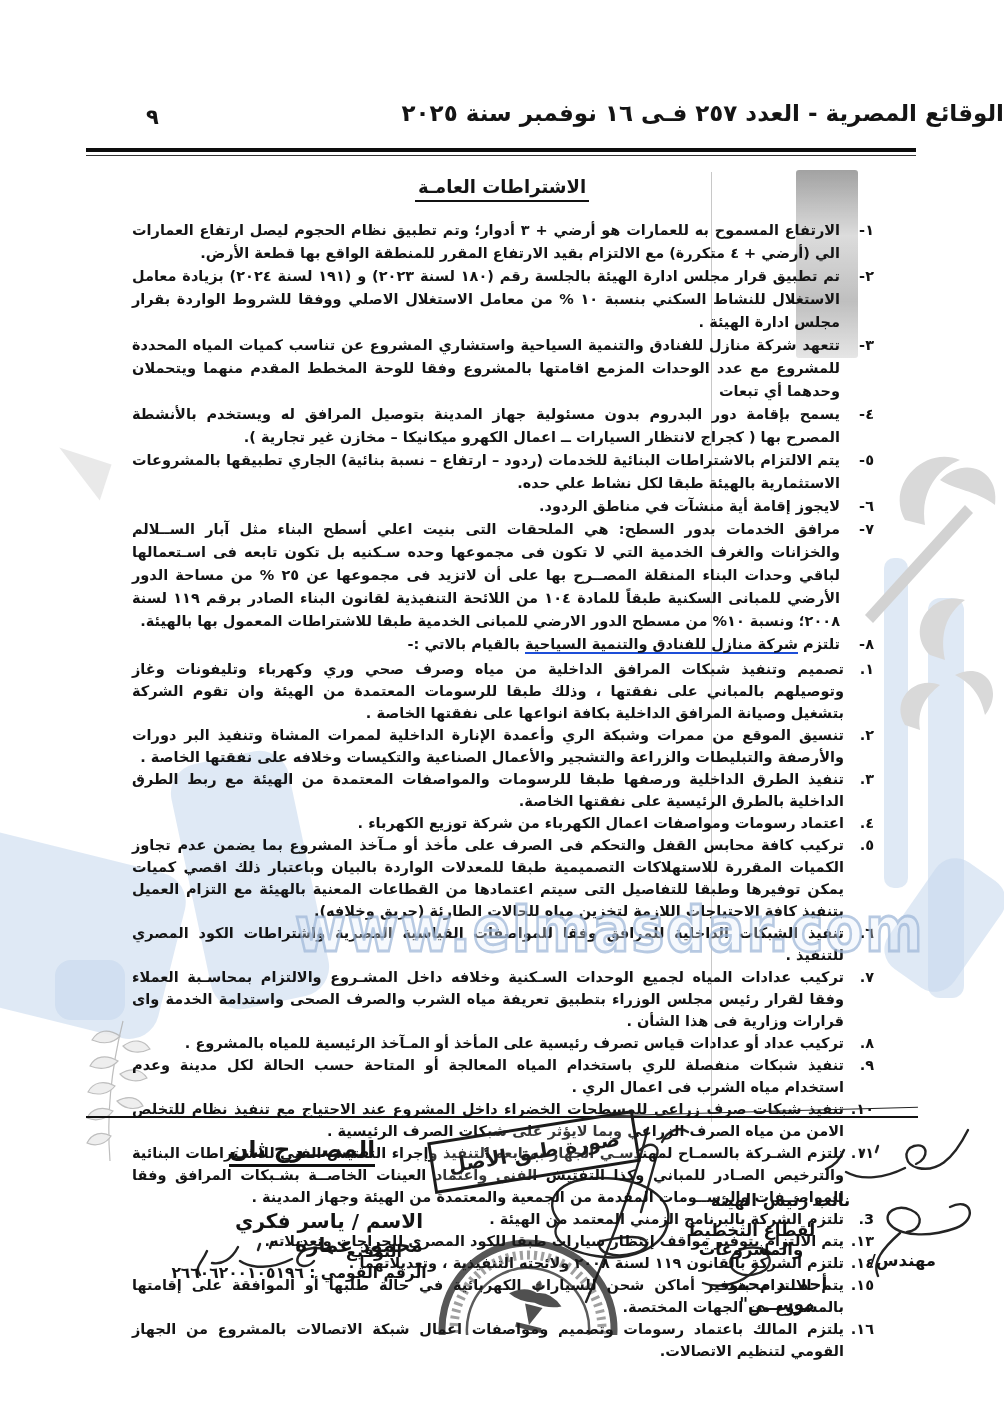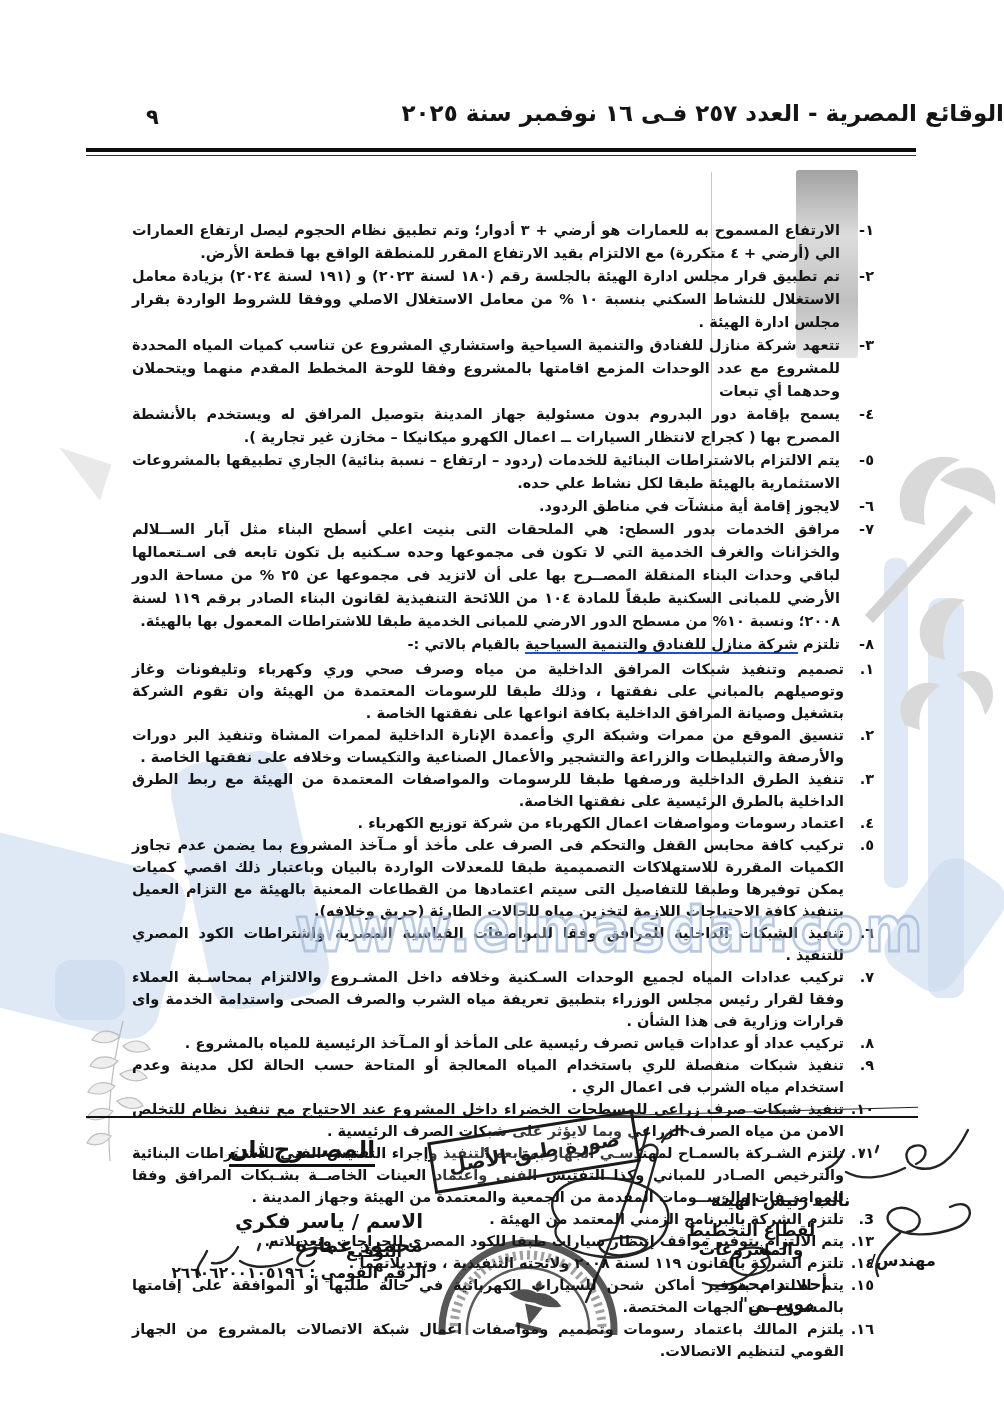--- a/index.html
+++ b/index.html
@@ -97,20 +97,23 @@
       <path d="M55,30 C66,22 76,24 82,33 C72,38 61,37 55,30 Z"></path>
       <path d="M52,58 C63,51 73,53 79,62 C69,67 58,65 52,58 Z"></path>
       <path d="M49,85 C60,79 70,81 75,90 C65,95 55,92 49,85 Z"></path>
     </g>
   </svg>
   <div class="wm-url">www.elmasdar.com</div>
 
   <div class="gazette-title">الوقائع المصرية - العدد ٢٥٧ فـى ١٦ نوفمبر سنة ٢٠٢٥</div>
   <div class="page-number">٩</div>
   <div class="top-rule"></div>
+  <div class="doc-title-wrap">
+    <span class="doc-title">الاشتراطات العامـة</span>
+  </div>
 
   <div class="content">
     <div class="main-list">
 
         <div class="li">
           <span class="num">١-</span>
           <div class="txt">الارتفاع المسموح به للعمارات هو أرضي + ٣ أدوار؛ وتم تطبيق نظام الحجوم ليصل ارتفاع العمارات الي (أرضي + ٤ متكررة) مع الالتزام بقيد الارتفاع المقرر للمنطقة الواقع بها قطعة الأرض.</div>
         </div>
 
         <div class="li">

